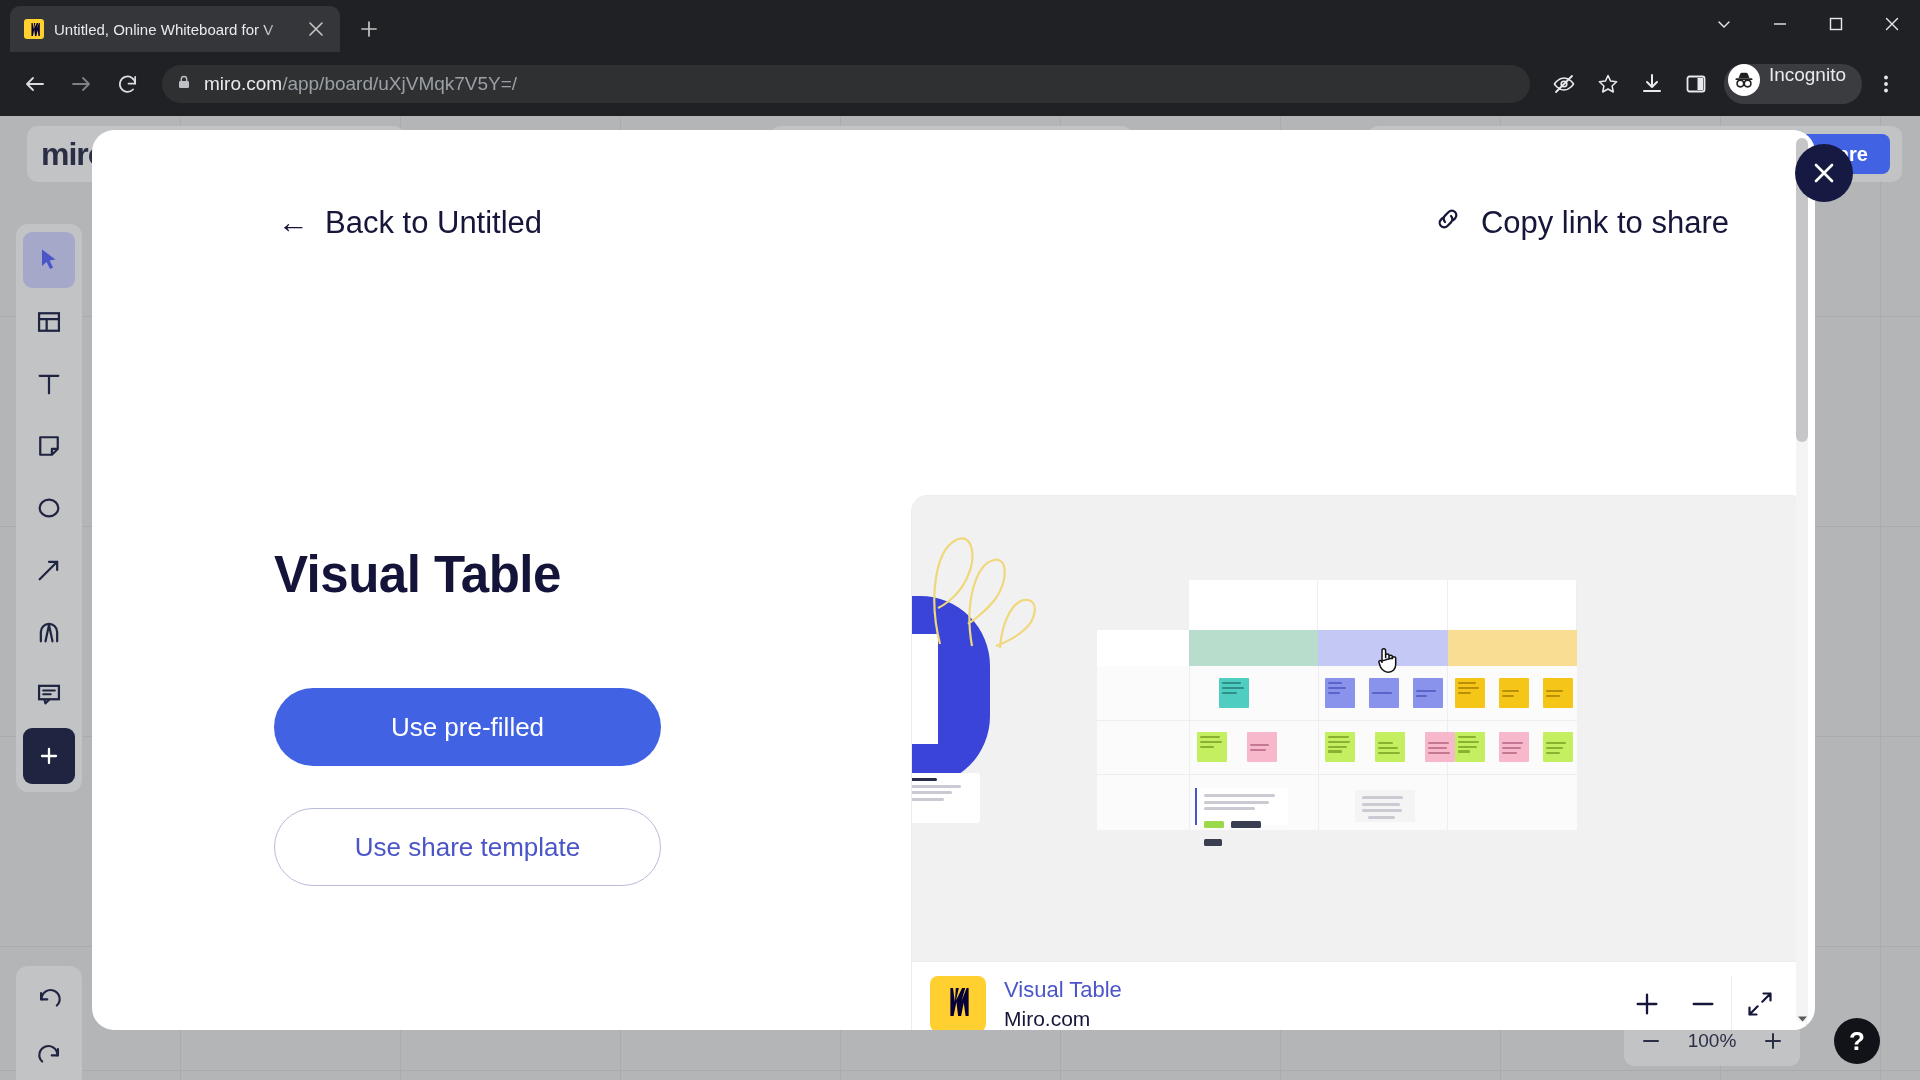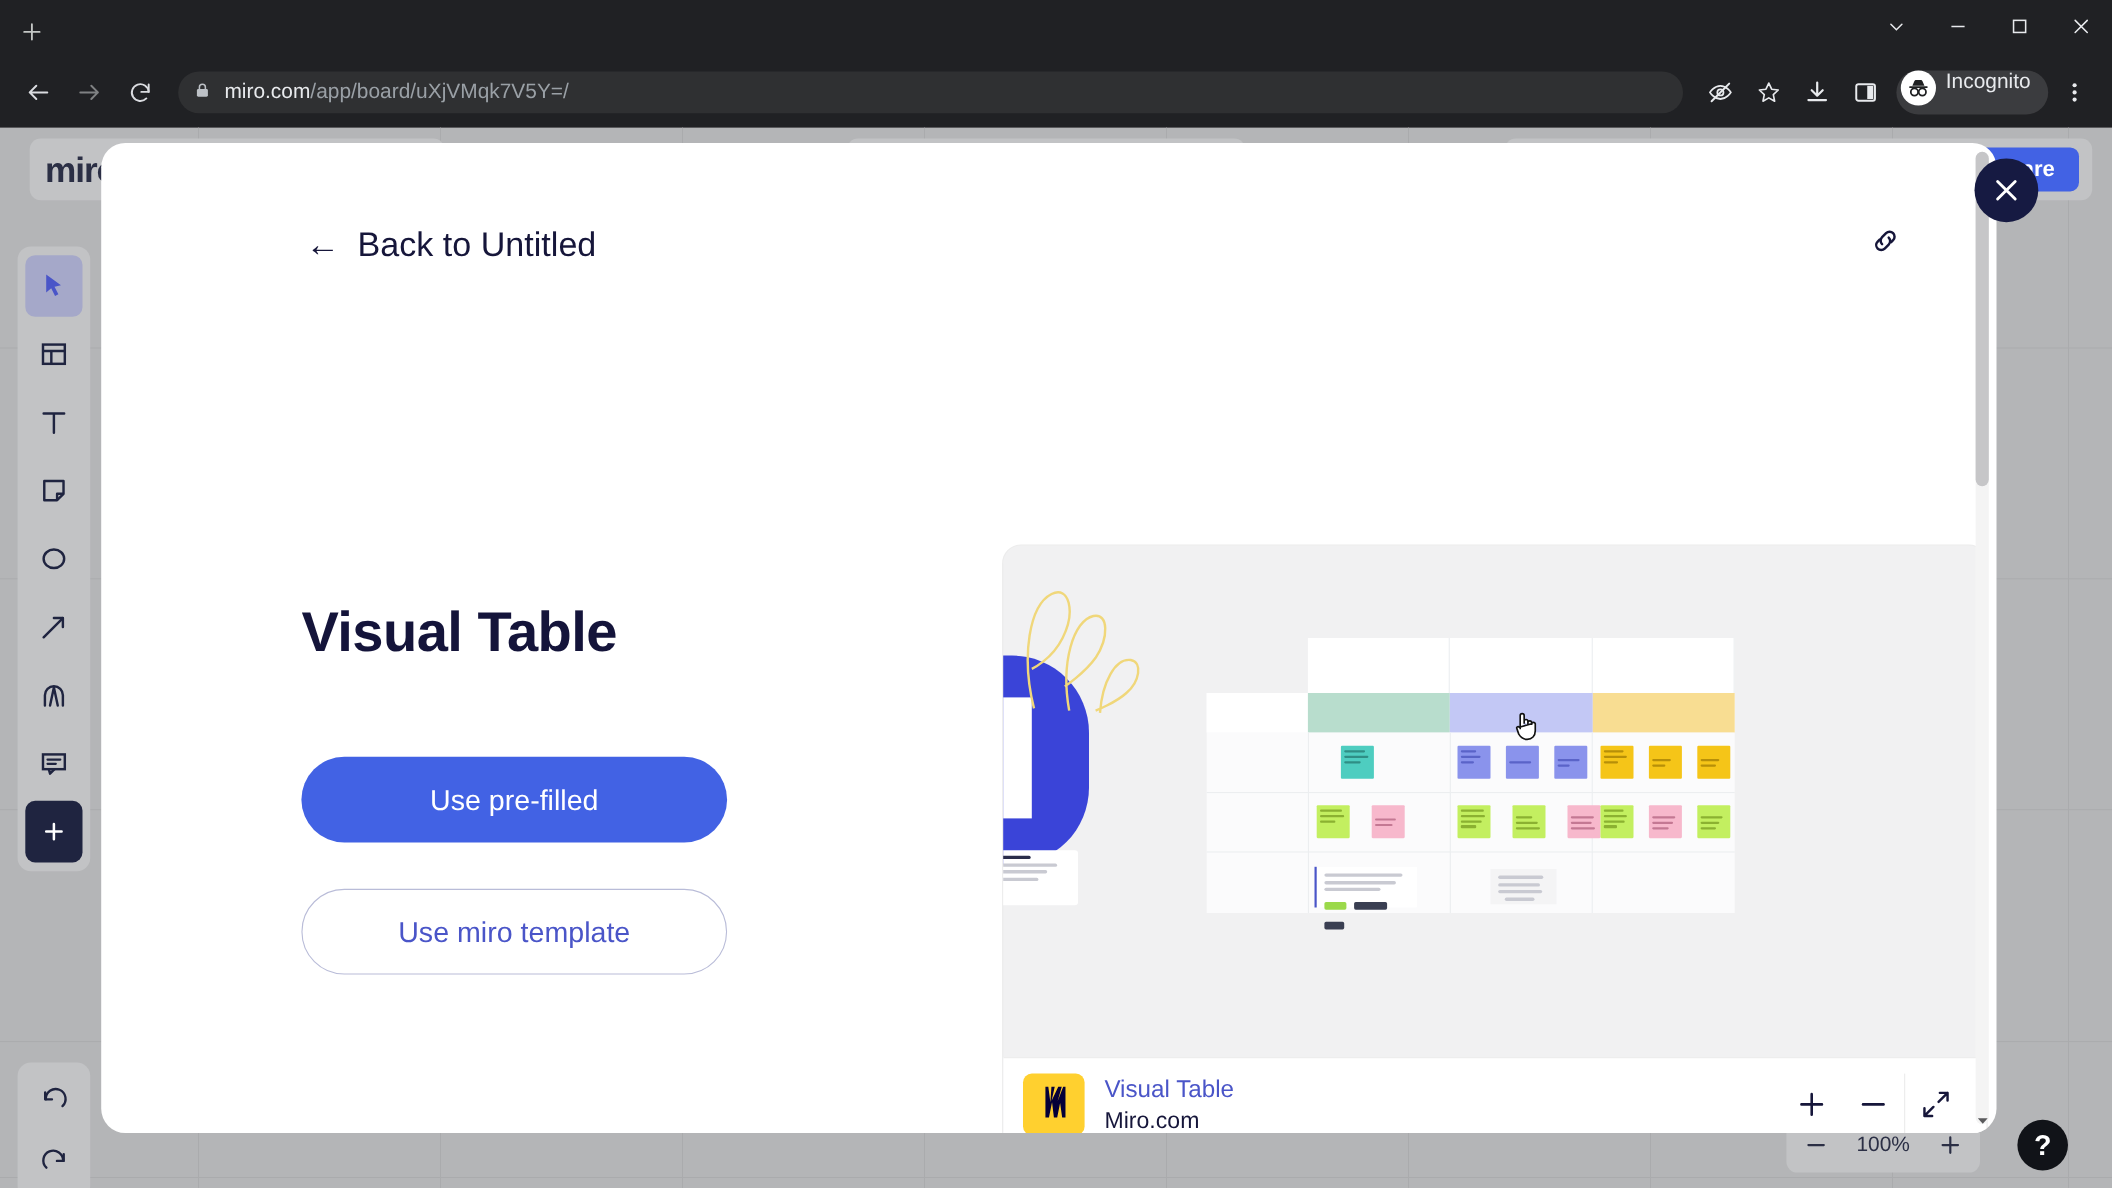--- a/index.html
+++ b/index.html
@@ -313,20 +313,33 @@
     display: flex; align-items: center; justify-content: center;
     z-index: 50;
   }
 </style>
 </head>
 <body>
 
 <div id="browser-chrome">
 
   <div id="tab-strip">
+    <div class="tab">
+      <span class="tab-favicon">
+        <svg width="15" height="15" viewBox="0 0 16 16" aria-hidden="true">
+          <path d="M9.7 1h1.6l-1.5 6.3L13 1h1.7l-2 6.6L15.4 1h1.1v14h-1.6l-1-6.6-1.4 6.6h-1.6l-.9-7-1.5 7H6.8V1h1.4l1 7L9.7 1z" fill="#050038" transform="translate(-1.5,0) scale(0.92,1)"></path>
+        </svg>
+      </span>
+      <span class="tab-title">Untitled, Online Whiteboard for V</span>
+      <span class="tab-close">
+        <svg width="14" height="14" viewBox="0 0 14 14" aria-hidden="true">
+            <path d="M1 1l12 12M13 1L1 13" stroke="currentColor" stroke-width="1.6" stroke-linecap="round"></path>
+          </svg>
+      </span>
+    </div>
     <div class="new-tab-btn">
       <svg width="18" height="18" viewBox="0 0 18 18" aria-hidden="true">
           <path d="M9 2v14M2 9h14" stroke="currentColor" stroke-width="1.7" stroke-linecap="round"></path>
         </svg>
     </div>
   </div>
 
   <div id="win-controls">
     <div class="win-btn">
       <svg width="16" height="16" viewBox="0 0 16 16" aria-hidden="true">
@@ -623,27 +636,28 @@
           <span>←</span>
           <span>Back to Untitled</span>
         </div>
         <div id="copy-link">
           <span>
             <svg width="30" height="30" viewBox="0 0 24 24" aria-hidden="true">
               <path d="M9.6 14.4a3.6 3.6 0 010-5.1l2.9-2.9a3.6 3.6 0 015.1 5.1l-1.4 1.4" stroke="#16163a" stroke-width="1.8" fill="none" stroke-linecap="round"></path>
               <path d="M14.4 9.6a3.6 3.6 0 010 5.1l-2.9 2.9a3.6 3.6 0 11-5.1-5.1l1.4-1.4" stroke="#16163a" stroke-width="1.8" fill="none" stroke-linecap="round"></path>
             </svg>
           </span>
+          <span>Copy link to share</span>
         </div>
       </div>
 
       <h1 id="tmpl-title">Visual Table</h1>
 
       <div id="btn-prefilled">Use pre-filled</div>
-      <div id="btn-blank">Use miro template</div>
+      <div id="btn-blank">Use share template</div>
 
       <div id="preview-card">
         <div id="preview-canvas">
 
           <div id="blob"></div>
           <div id="blob-hole"></div>
           <svg class="squiggle" style="left:20px;top:28px;" width="110" height="130" viewBox="0 0 110 130" aria-hidden="true">
             <path d="M8 120C-4 72 4 26 24 16c16-8 22 16 10 40-10 20-28 28-28 28"></path>
             <path d="M40 122C32 78 44 40 62 36c14-3 14 20 2 38-10 14-28 26-28 26"></path>
             <path d="M68 124c2-28 14-50 28-48 11 2 8 20-4 30-10 9-28 16-28 16"></path>

